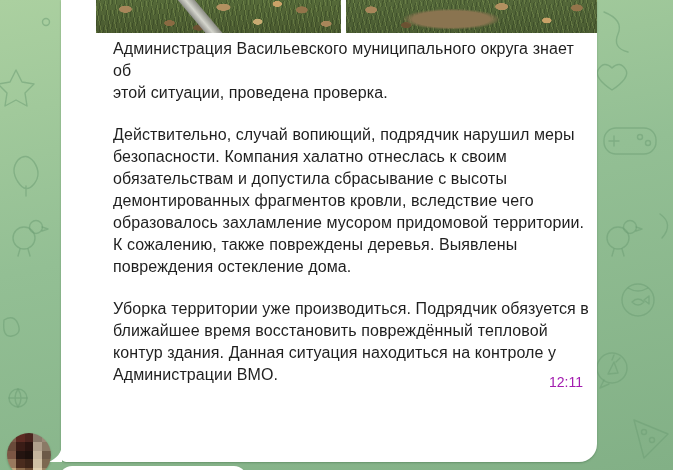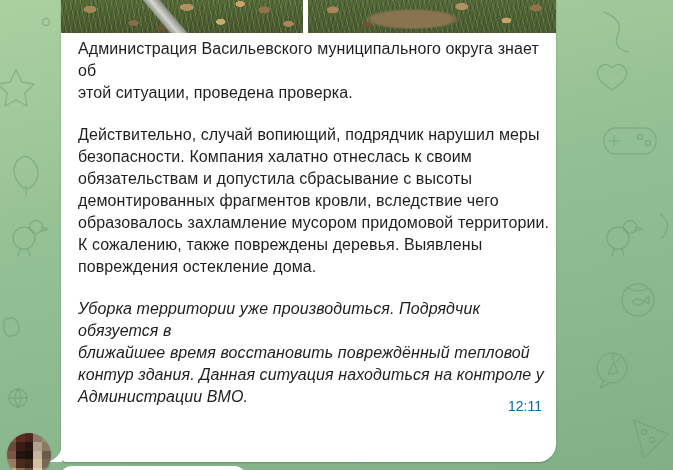--- a/index.html
+++ b/index.html
@@ -7,23 +7,23 @@
   body { font-family:"Liberation Sans","DejaVu Sans",sans-serif; }
   .screen { position:relative; width:673px; height:470px; overflow:hidden;
             background:linear-gradient(168deg,#abd0a0 0%, #93bf94 45%, #82b086 100%); }
 
   
   .doodles { position:absolute; inset:0; z-index:0; }
   .doodles path,.doodles circle,.doodles rect,.doodles ellipse,.doodles line
     { fill:none; stroke:#6d9f74; stroke-opacity:.55; stroke-width:1.4; stroke-linecap:round; stroke-linejoin:round; }
 
   
-  .bubble { position:absolute; z-index:2; left:61px; top:0; width:495px; height:462px;
+  .bubble { position:absolute; z-index:2; left:61px; top:0; width:536px; height:462px;
             background:#fff; border-radius:0 0 18px 5px;
-            box-shadow:0 1px 2px rgba(20,60,30,.28); }
+            box-shadow:0 1px 2px rgba(20,60,30,.28);padding-left:35px; }
   .photos { display:flex; gap:5px; height:33px; background:#fff; overflow:hidden; }
   .photo { position:relative; height:33px; overflow:hidden; cursor:pointer; }
   .photo-1 { width:263px; }
   .photo-2 { width:269px; }
   .grass {
     position:absolute; inset:0;
     background:
       radial-gradient(ellipse 11px 6px at 12% 28%, #a8865a 0 55%, transparent 62%),
       radial-gradient(ellipse 9px 5px at 30% 70%, #8a6a42 0 55%, transparent 62%),
       radial-gradient(ellipse 12px 6px at 52% 22%, #b29060 0 55%, transparent 62%),
@@ -48,22 +48,22 @@
       repeating-linear-gradient(75deg, rgba(190,215,120,.20) 0 1px, transparent 1px 5px),
       linear-gradient(#54683a,#4a5c32);
   }
   .pipe { position:absolute; left:98px; top:-14px; width:13px; height:62px;
           transform:rotate(-40deg); border-radius:3px;
           background:linear-gradient(90deg,#92928e,#dcdcd6 45%,#8c8c86); opacity:.95; }
 
   .msg-text { position:relative; padding:5px 6px 12px 17px; }
   .msg-text p { white-space:pre-line; font-size:16px; line-height:22px; color:#1f1f1f;
                 margin:0 0 20px 0; letter-spacing:.1px; }
-  .msg-text p:last-of-type { margin-bottom:0;font-style:italic; }
-  .time { position:absolute; right:14px; bottom:6px; font-size:14px; color:#0369a1; }
+  .msg-text p:last-of-type { margin-bottom:12px; }
+  .time { position:absolute; right:14px; bottom:20px; font-size:14px; color:#a21caf; }
 
   .tail { position:absolute; left:-13px; bottom:0; width:14px; height:18px; }
 
   
   .avatar { position:absolute; z-index:2; left:7px; top:433px; width:44px; height:44px;
             border-radius:50%; overflow:hidden; cursor:pointer;
             box-shadow:0 1px 2px rgba(20,60,30,.3); }
   .px-grid { display:grid; width:100%; height:100%;
              grid-template-columns:repeat(5,1fr); grid-template-rows:repeat(5,1fr); }
 

